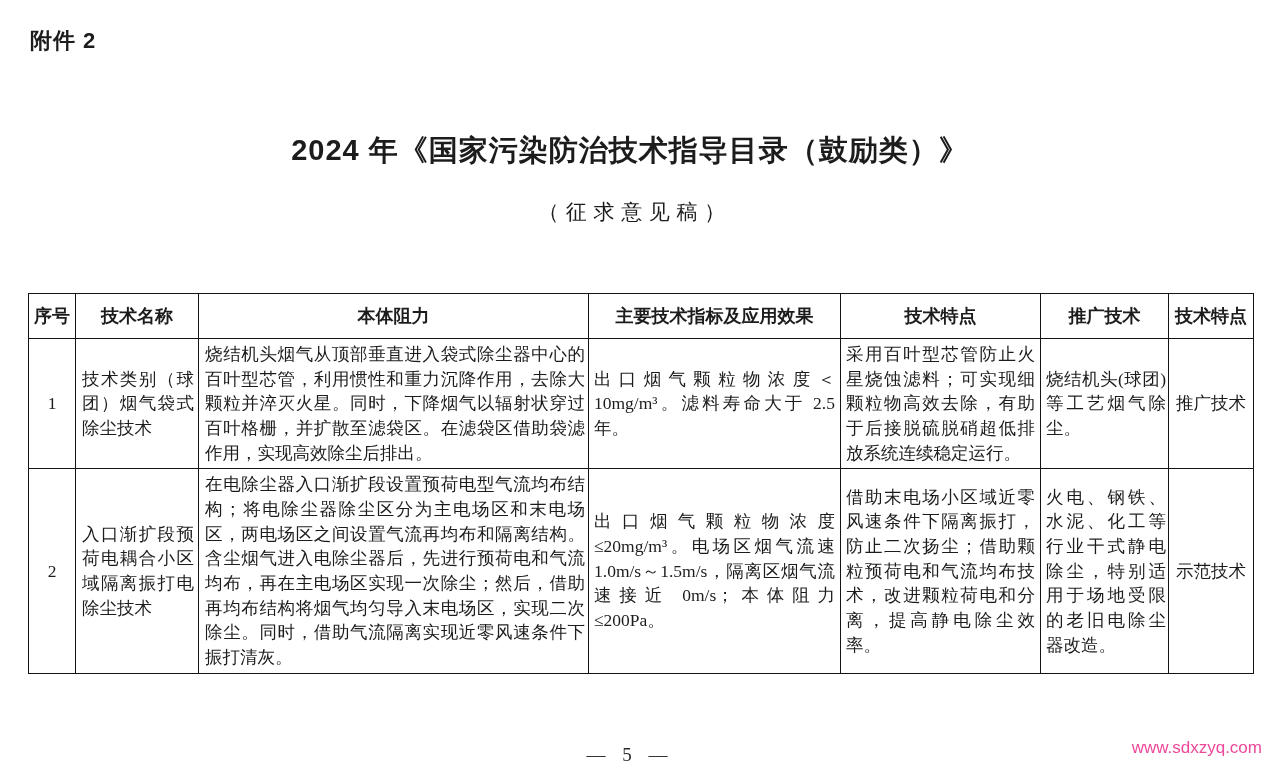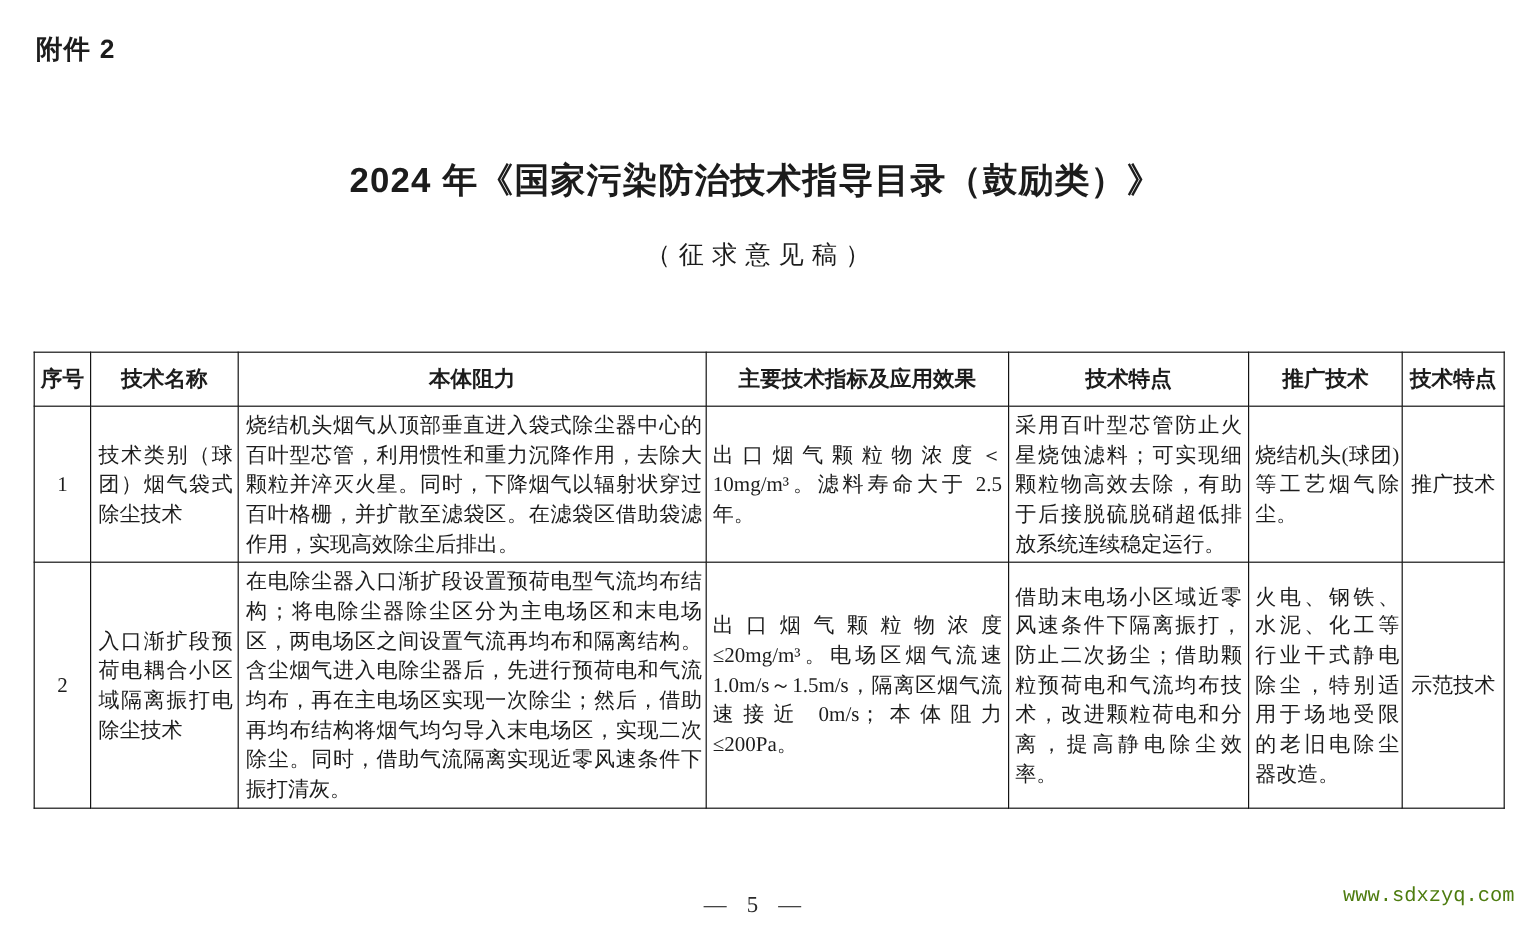--- a/index.html
+++ b/index.html
@@ -73,23 +73,23 @@
     left: 0; right: 20px; top: 744px;
     text-align: center;
     font-family: "Liberation Serif", serif;
     font-size: 19px;
     color: #2a2a2a;
     letter-spacing: 6px;
   }
   .watermark {
     position: absolute;
     right: 18px; top: 738px;
-    font-family: Liberation Mono, monospace;
+    font-family: Liberation Sans, sans-serif;
     font-size: 17px;
-    color: #4d7c0f;
+    color: #ec4899;
     margin-left: 12px;
   }
 </style>
 </head>
 <body>
 
 <div class="attachment-label">附件 2</div>
 
 <h1 class="doc-title">2024 年《国家污染防治技术指导目录（鼓励类）》</h1>
 

